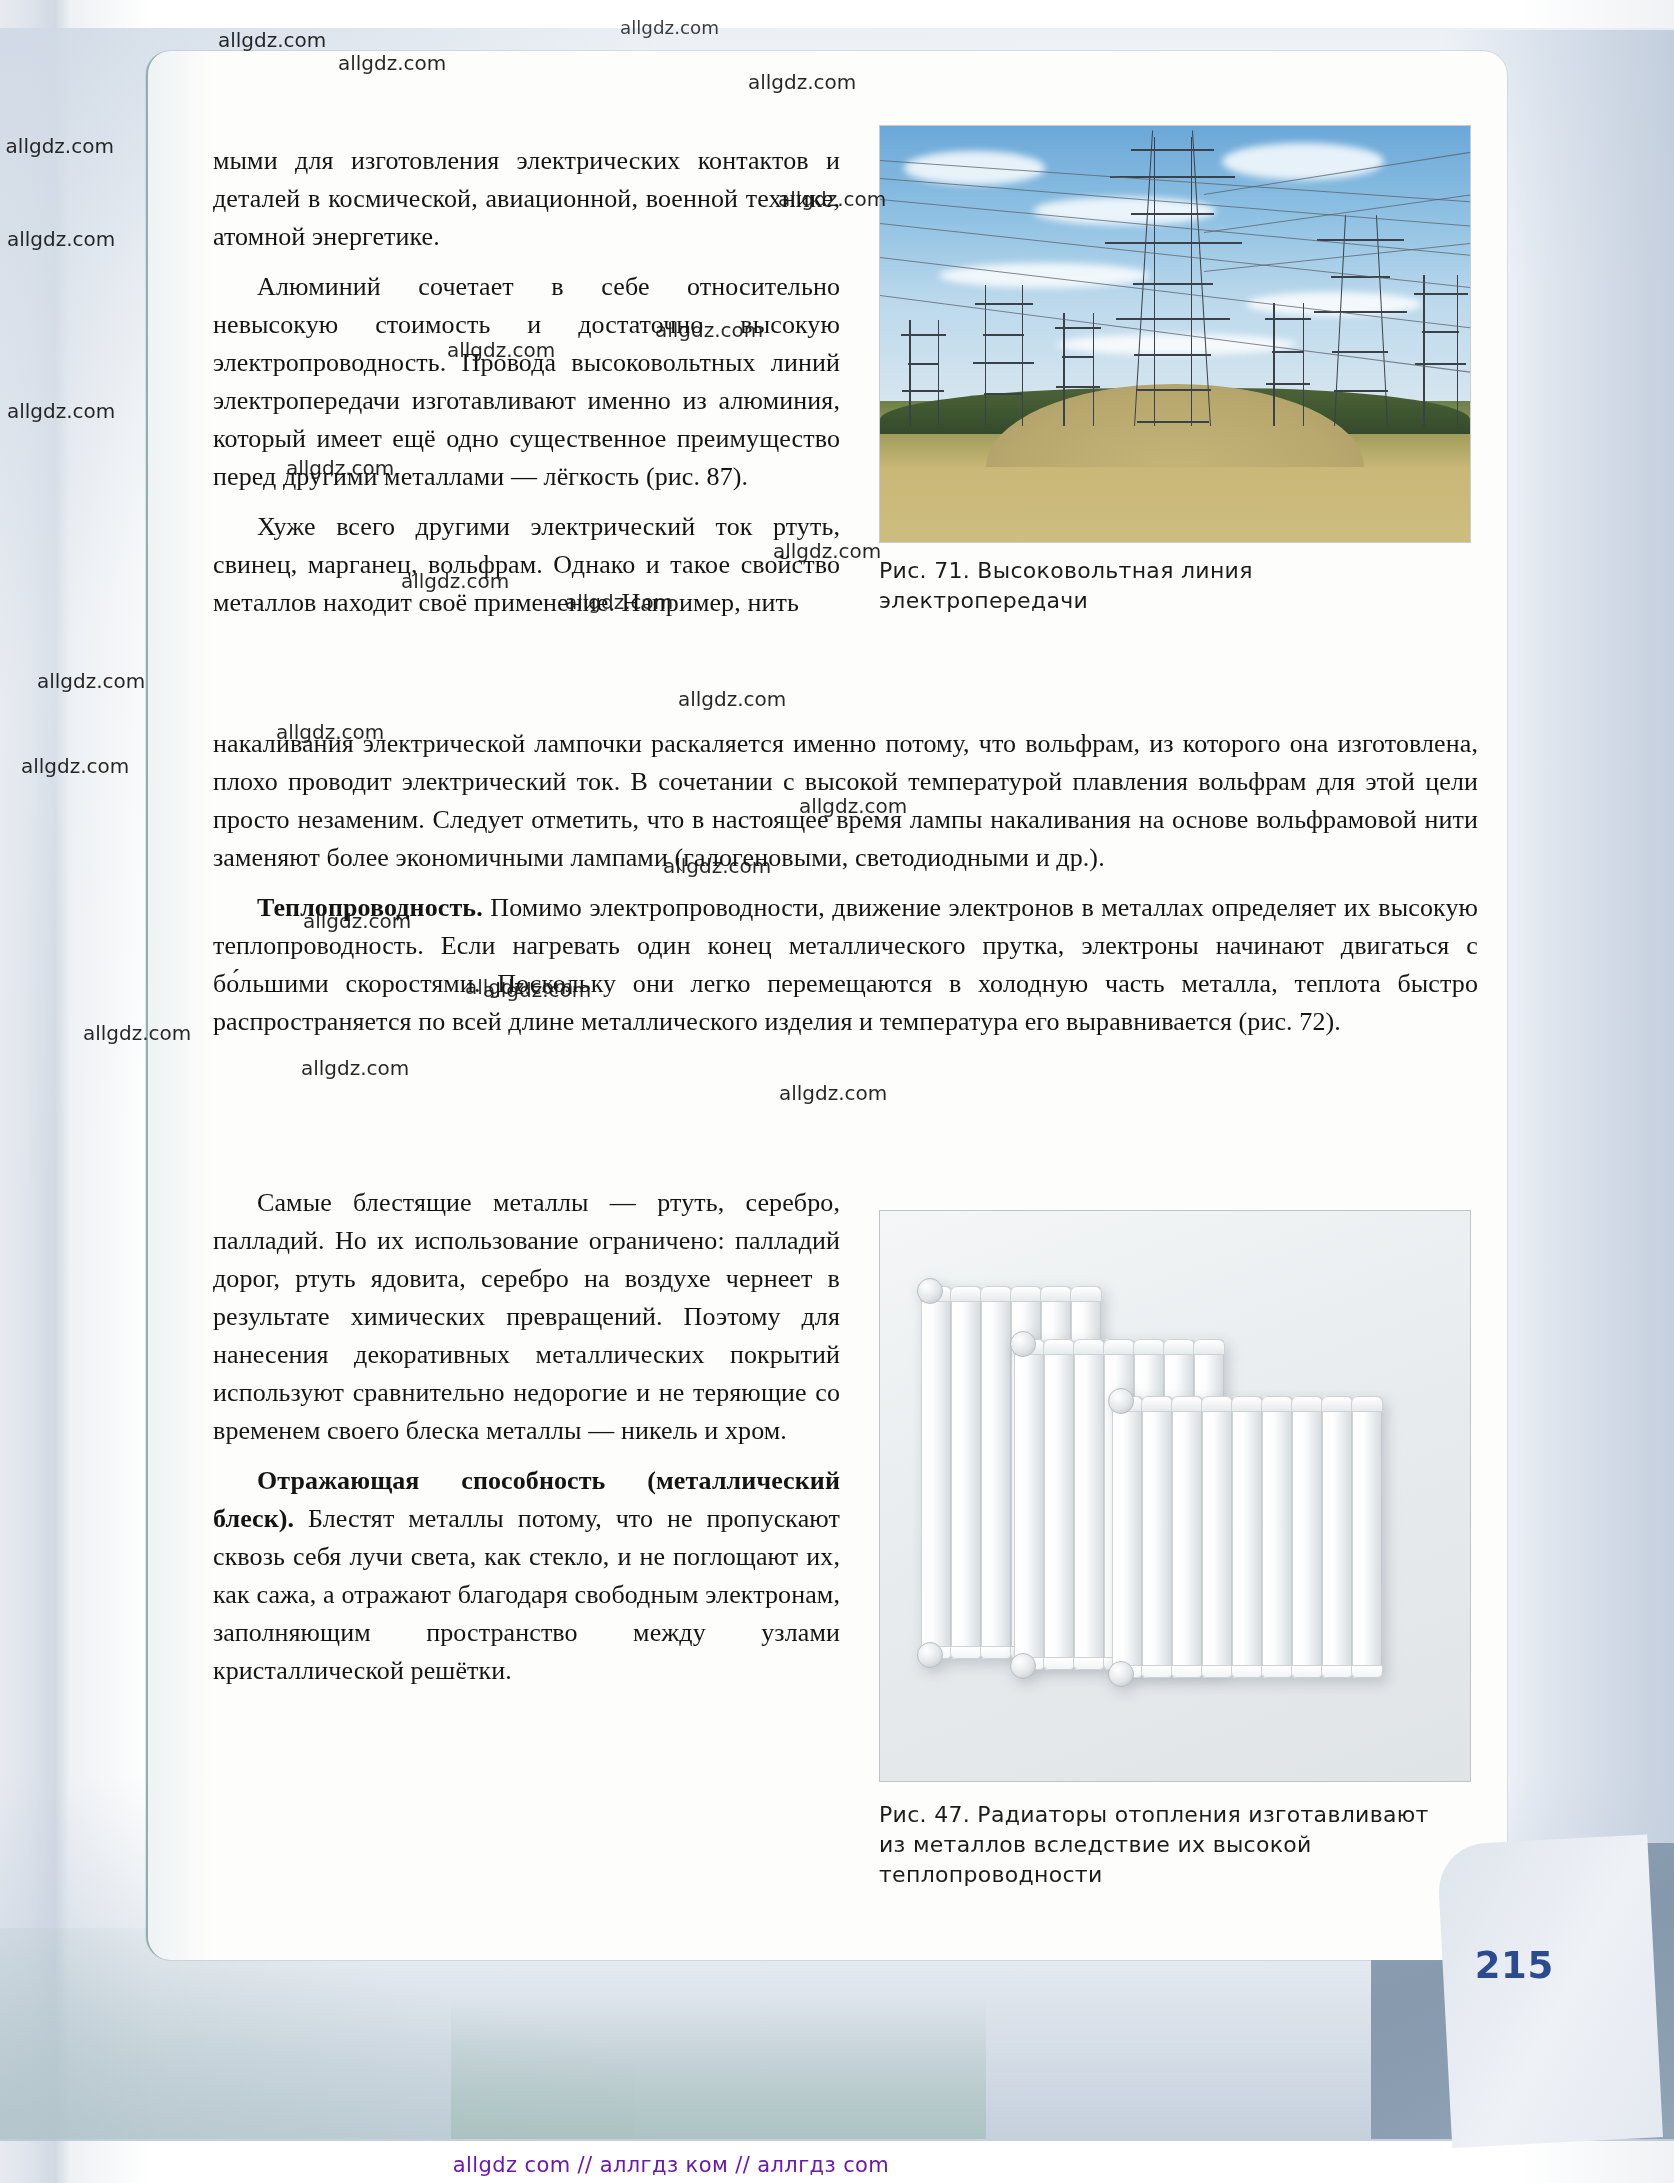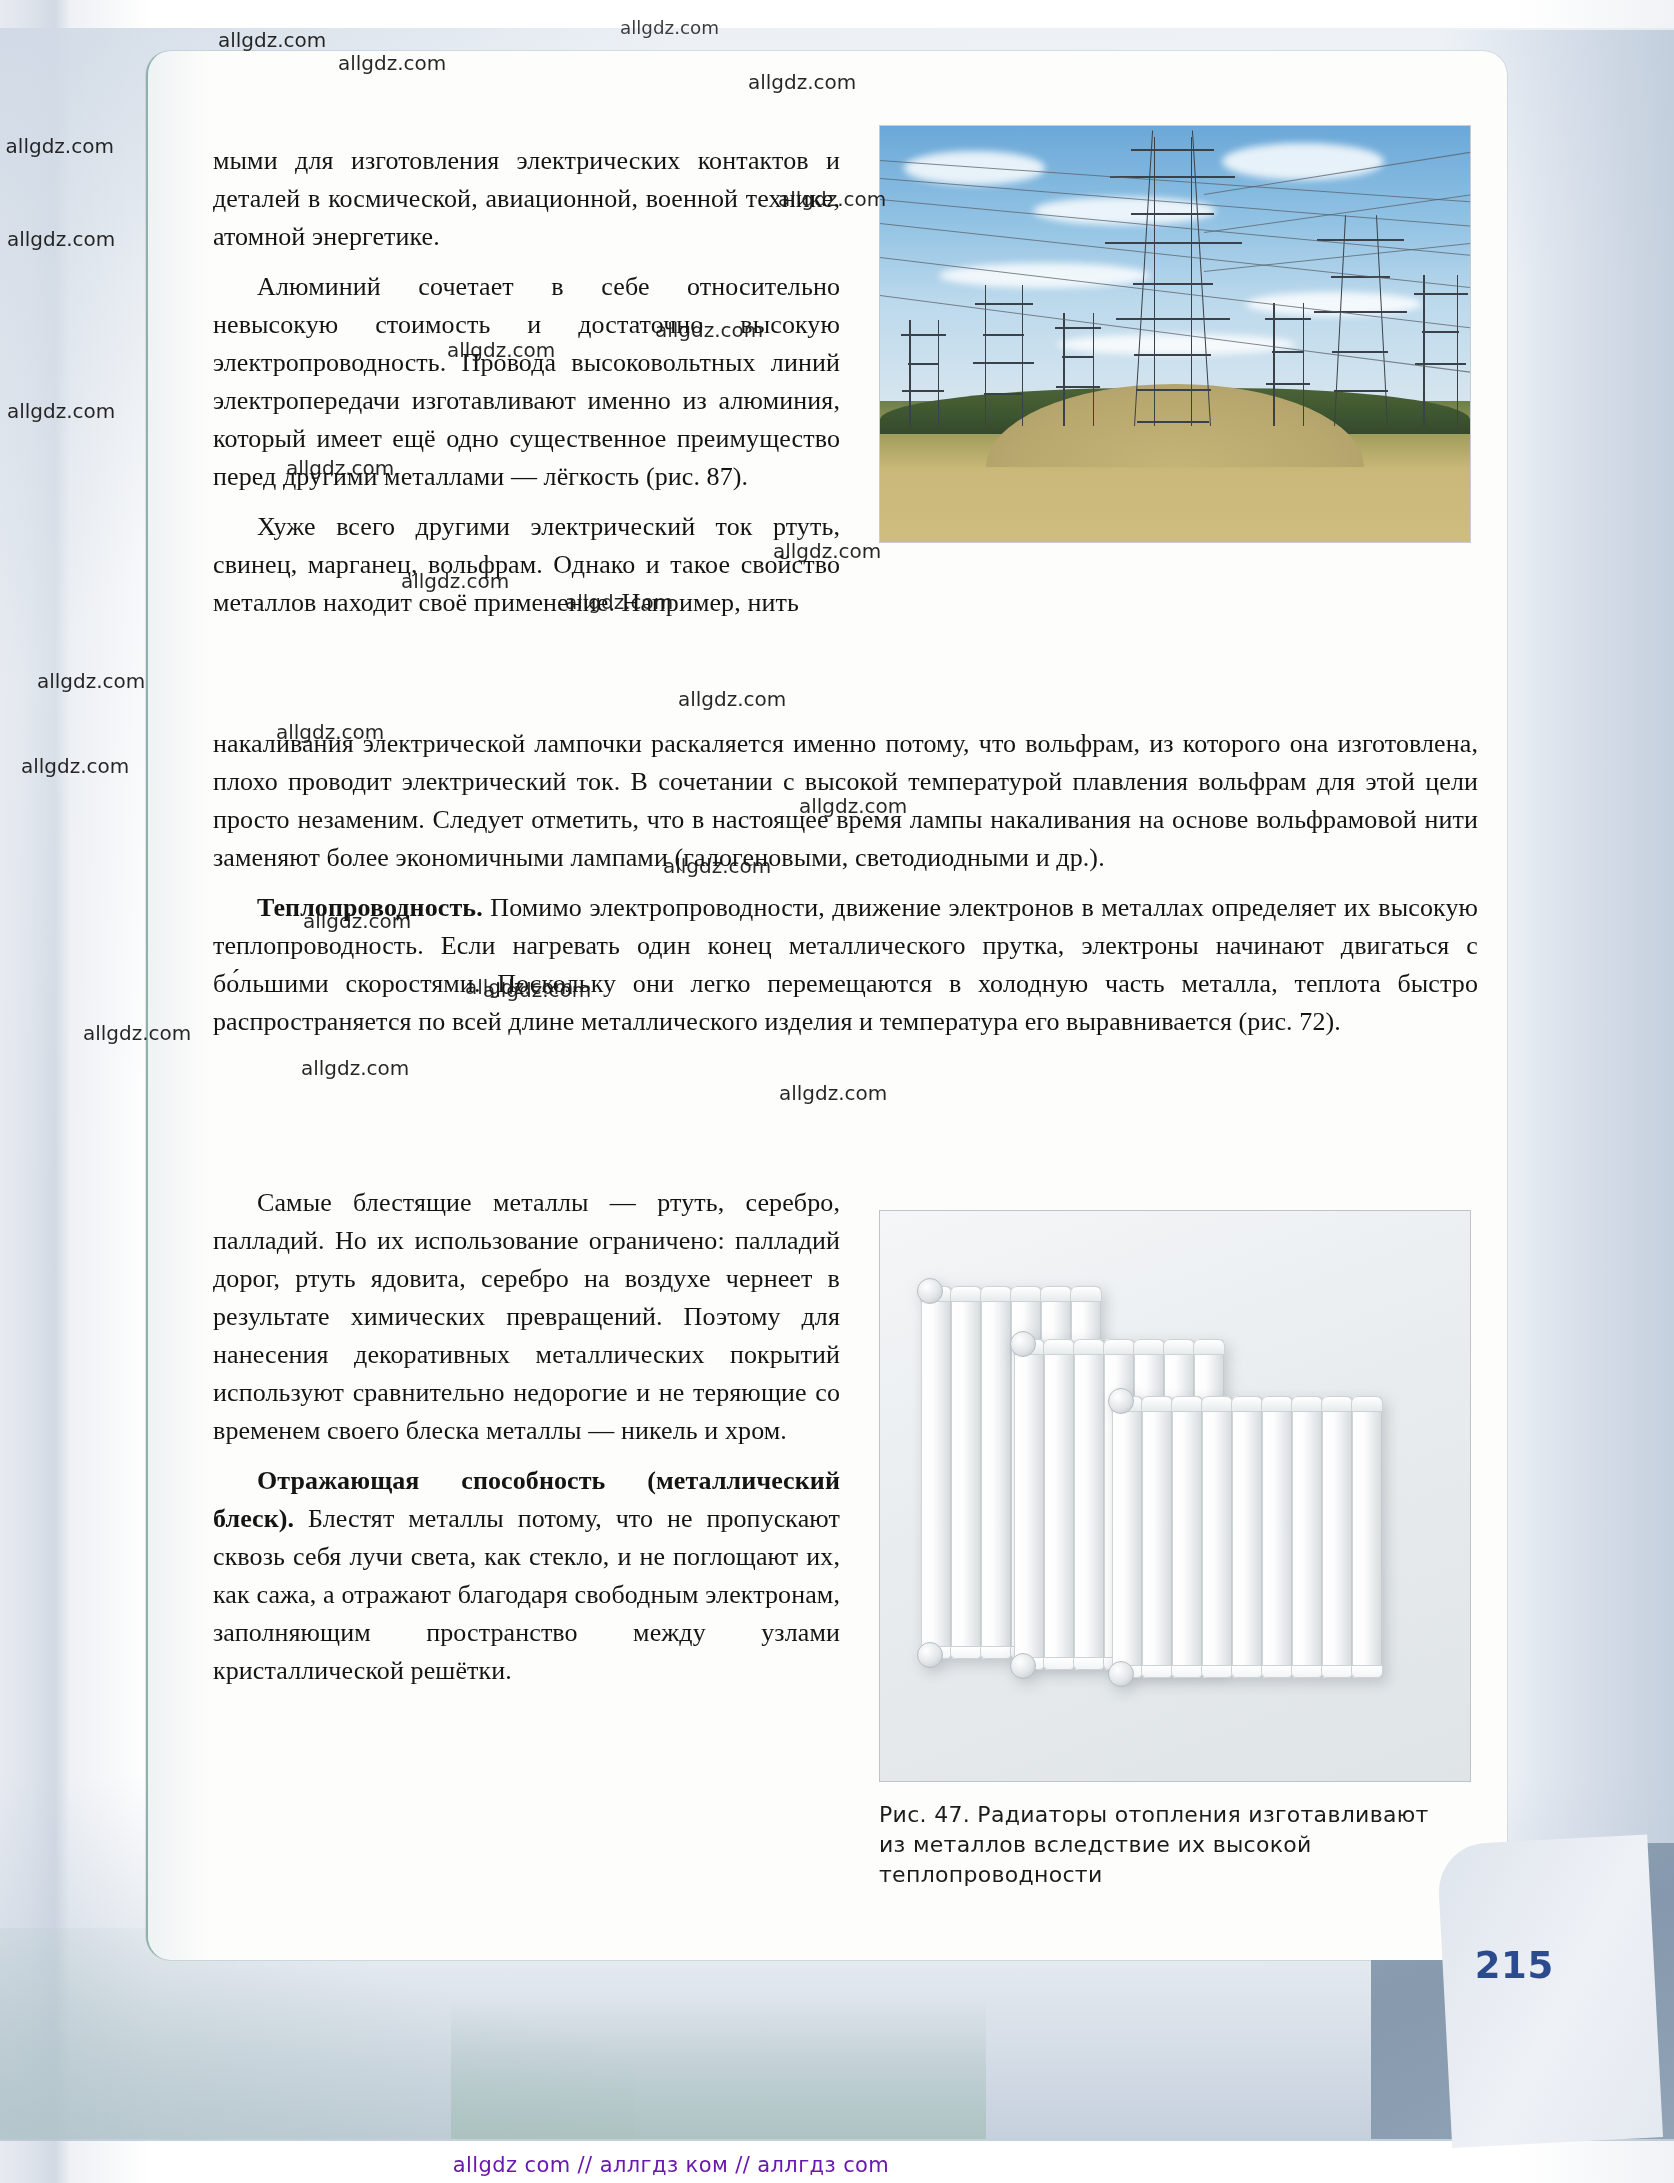--- a/index.html
+++ b/index.html
@@ -406,20 +406,21 @@
     <div class="wire" style="left:0px;  top:52px;  width:634px; transform:rotate(4.6deg);"></div>
     <div class="wire" style="left:0px;  top:73px; width:634px; transform:rotate(5.4deg);"></div>
     <div class="wire" style="left:0px;  top:97px; width:634px; transform:rotate(6.2deg);"></div>
     <div class="wire" style="left:0px;  top:131px; width:634px; transform:rotate(6.8deg);"></div>
     <div class="wire" style="left:0px;  top:169px; width:634px; transform:rotate(7.4deg);"></div>
     <div class="wire" style="left:324px;top:68px;  width:296px; transform:rotate(-9deg);"></div>
     <div class="wire" style="left:324px;top:106px; width:296px; transform:rotate(-8deg);"></div>
     <div class="wire" style="left:324px;top:145px; width:296px; transform:rotate(-6deg);"></div>
   </div>
 
+  <div class="caption" style="left:879px; top:556px; width:535px;">Рис. 71. Высоковольтная линия электропередачи</div>
 
   <div class="fig72">
 
     <div class="rad" style="left:41px; top:75px; height:373px;">
       <div class="sec" style="height:373px;"></div>
         <div class="sec" style="height:373px;"></div>
       <div class="sec" style="height:373px;"></div>
         <div class="sec" style="height:373px;"></div>
       <div class="sec" style="height:373px;"></div>
         <div class="sec" style="height:373px;"></div>

